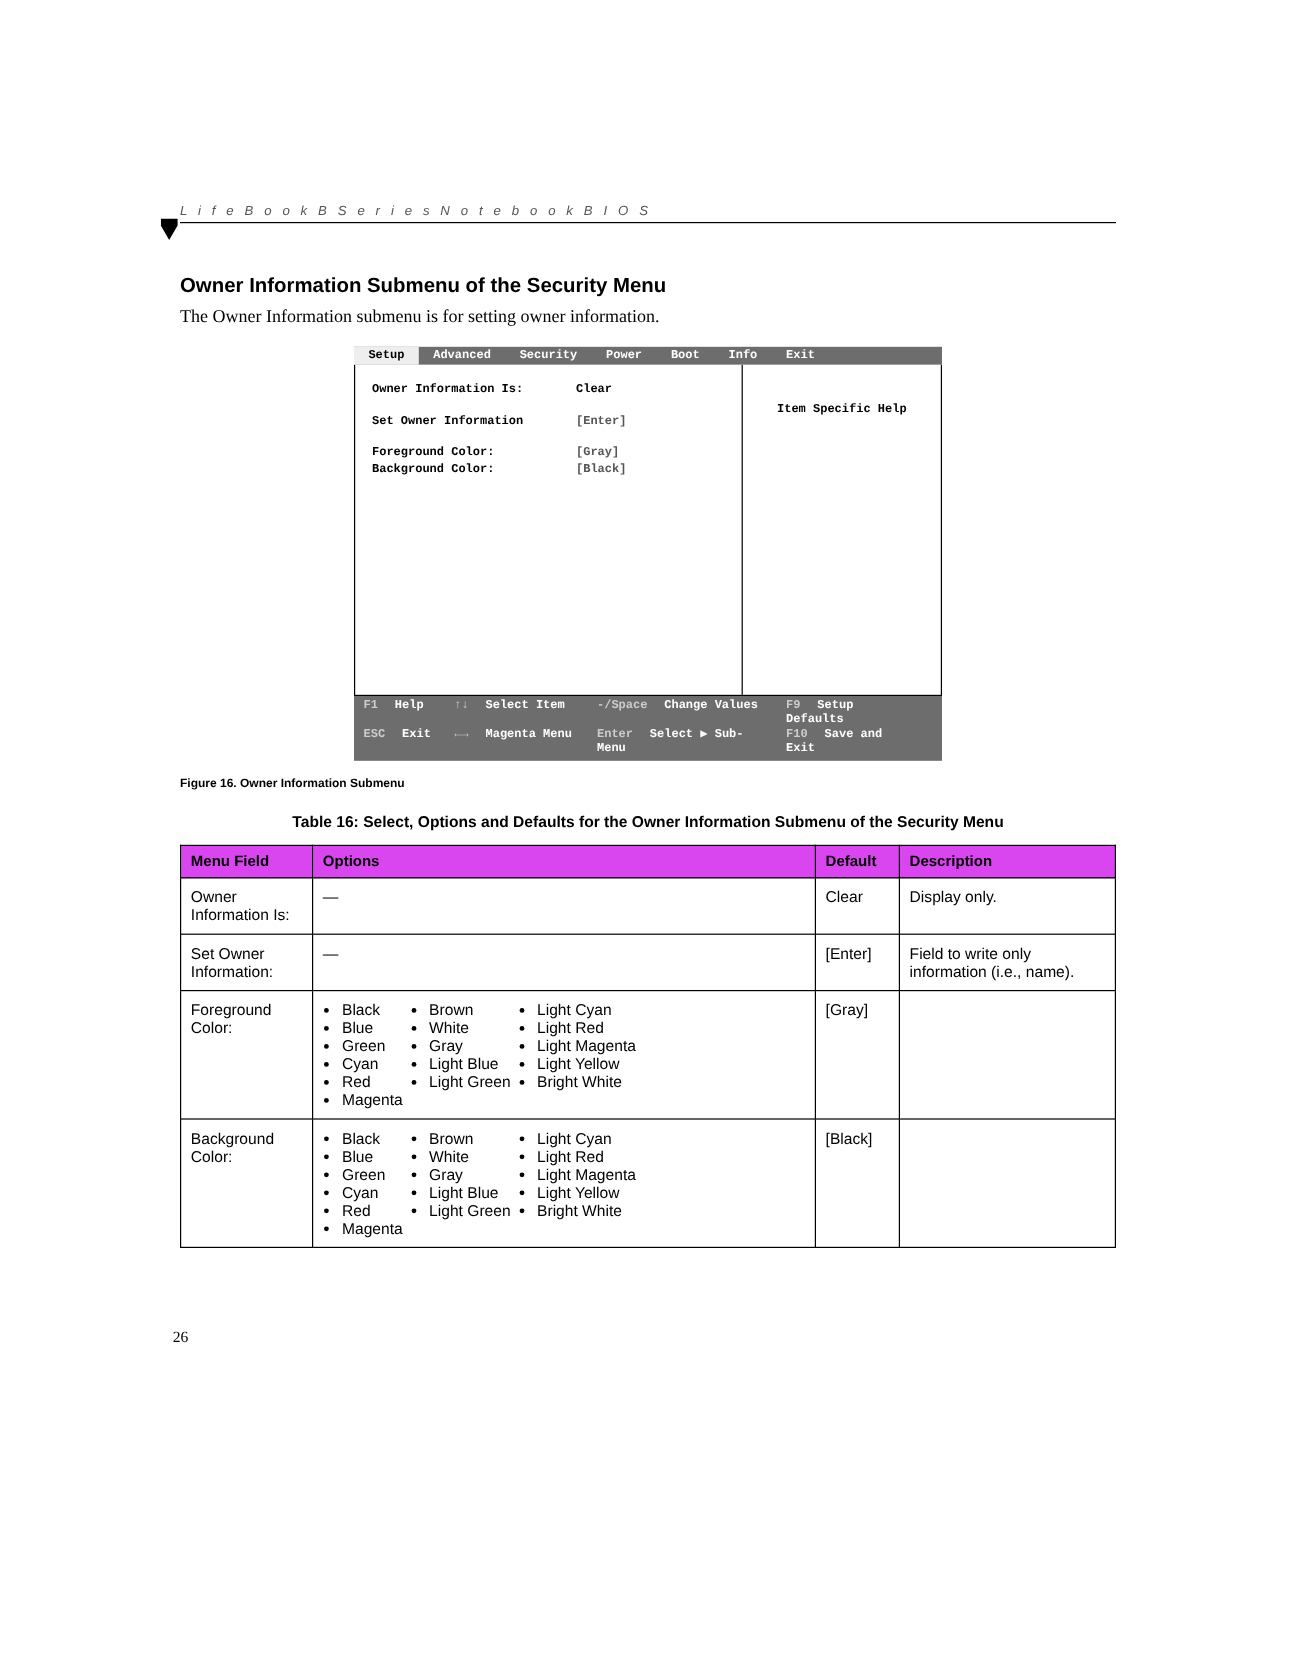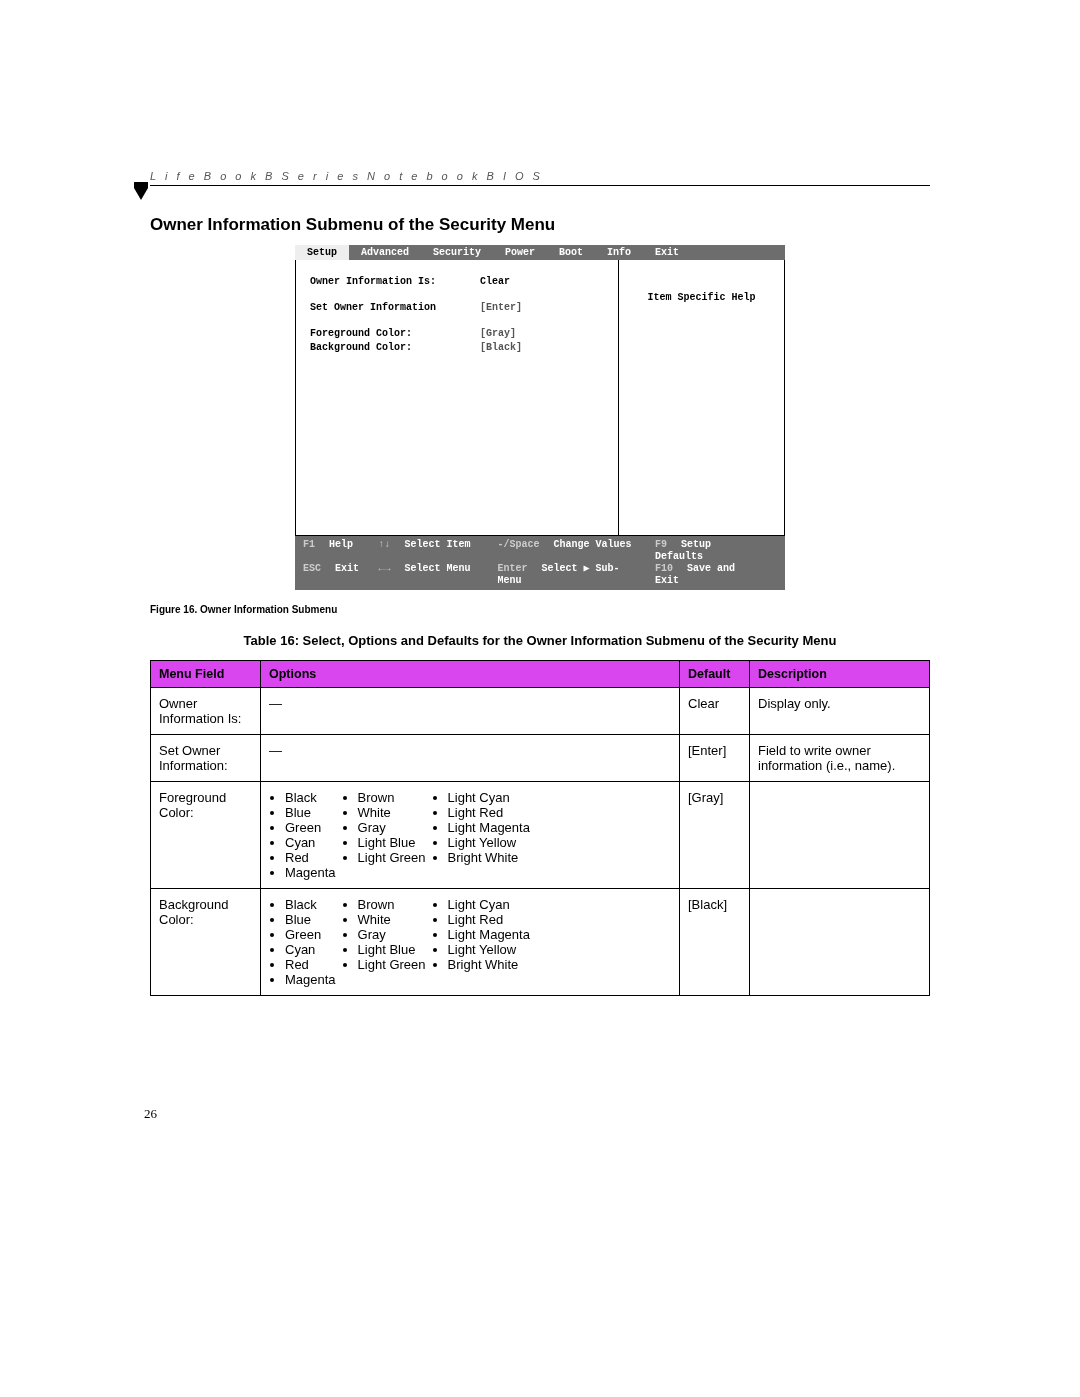--- a/index.html
+++ b/index.html
@@ -1,17 +1,17 @@
 <!DOCTYPE html>
 <html><head>
 <meta charset="utf-8">
 <style>
 html,body{margin:0;padding:0;background:#fff;font-family:Georgia,'Times New Roman',serif;color:#000}
 .page{width:1080px;height:1397px;position:relative;box-sizing:border-box;padding:170px 150px 0 150px}
-.running-header{font-family:Arial,Helvetica,sans-serif;font-size:11px;letter-spacing:3px;font-style:italic;color:#555;border-bottom:1.5px solid #000;padding-bottom:3px;margin-bottom:29px;position:relative}
+.running-header{font-family:Arial,Helvetica,sans-serif;font-size:11px;letter-spacing:3px;font-style:italic;color:#555;border-bottom:1.5px solid #000;padding-bottom:3px;margin-bottom:42px;position:relative}
 .arrowtab{position:absolute;left:-16px;top:12px;width:0;height:0}
 .arrowtab svg{position:absolute;left:0;top:0}
 h1.section-title{font-family:Arial,Helvetica,sans-serif;font-size:17px;font-weight:bold;margin:0 0 8px 0}
 p.intro{font-family:Georgia,serif;font-size:15px;margin:0 0 16px 0}
 
 .bios{width:490px;margin:10px auto 0 auto;font-family:'Courier New',monospace;font-size:10px;line-height:12px;color:#000}
 .bios-title{background:#6d6d6d;color:#fff;text-align:center;padding:2px 0;font-weight:bold;font-size:10px}
 .bios-tabs{background:#6d6d6d;color:#fff;display:flex;padding:0;font-weight:bold;font-size:10px;height:15px;align-items:center}
 .bios-tabs span{padding:0 12px;line-height:15px}
 .bios-tabs span.active{background:#eee;color:#000}
@@ -46,20 +46,21 @@
   <div class="running-header">
     <span>L i f e B o o k   B   S e r i e s   N o t e b o o k   B I O S</span>
     <span class="arrowtab">
       <svg width="16" height="20" viewBox="0 0 16 20">
           <path d="M0 0 H14 V6 L7 18 L0 6 Z" fill="#000"></path>
         </svg>
     </span>
   </div>
 
   <h1 class="section-title">Owner Information Submenu of the Security Menu</h1>
+  <p class="intro">The Owner Information submenu is for setting owner information.</p>
 
   <div class="bios">
     <div class="bios-tabs">
       <span class="active">Setup</span>
       <span>Advanced</span>
       <span>Security</span>
       <span>Power</span>
       <span>Boot</span>
       <span>Info</span>
       <span>Exit</span>
@@ -91,21 +92,21 @@
     </div>
     <div class="bios-footer">
       <div class="bios-footer-row">
         <span style="width:70px"><span class="k">F1</span> <span class="w">Help</span></span>
         <span style="width:115px"><span class="k">↑↓</span> <span class="w">Select Item</span></span>
         <span style="width:155px"><span class="k">-/Space</span> <span class="w">Change Values</span></span>
         <span><span class="k">F9</span> <span class="w">Setup Defaults</span></span>
       </div>
       <div class="bios-footer-row">
         <span style="width:70px"><span class="k">ESC</span> <span class="w">Exit</span></span>
-        <span style="width:115px"><span class="k">←→</span> <span class="w">Select Menu</span></span>
+        <span style="width:115px"><span class="k">←→</span> <span class="w">Magenta Menu</span></span>
         <span style="width:155px"><span class="k">Enter</span> <span class="w">Select ▶ Sub-Menu</span></span>
         <span><span class="k">F10</span> <span class="w">Save and Exit</span></span>
       </div>
     </div>
   </div>
 
   <div class="fig-caption">Figure 16.   Owner Information Submenu</div>
 
   <div class="table-title">Table 16: Select, Options and Defaults for the Owner Information Submenu of the Security Menu</div>
 
@@ -128,21 +129,21 @@
       <tr>
         <td>Owner Information Is:</td>
         <td>—</td>
         <td>Clear</td>
         <td>Display only.</td>
       </tr>
       <tr>
         <td>Set Owner Information:</td>
         <td>—</td>
         <td>[Enter]</td>
-        <td>Field to write owner information (i.e., name).</td>
+        <td>Field to write only information (i.e., name).</td>
       </tr>
       <tr>
         <td>Foreground Color:</td>
         <td>
           <div class="opts-cols">
             <ul>
                 <li>Black</li>
                 <li>Blue</li>
                 <li>Green</li>
                 <li>Cyan</li>

